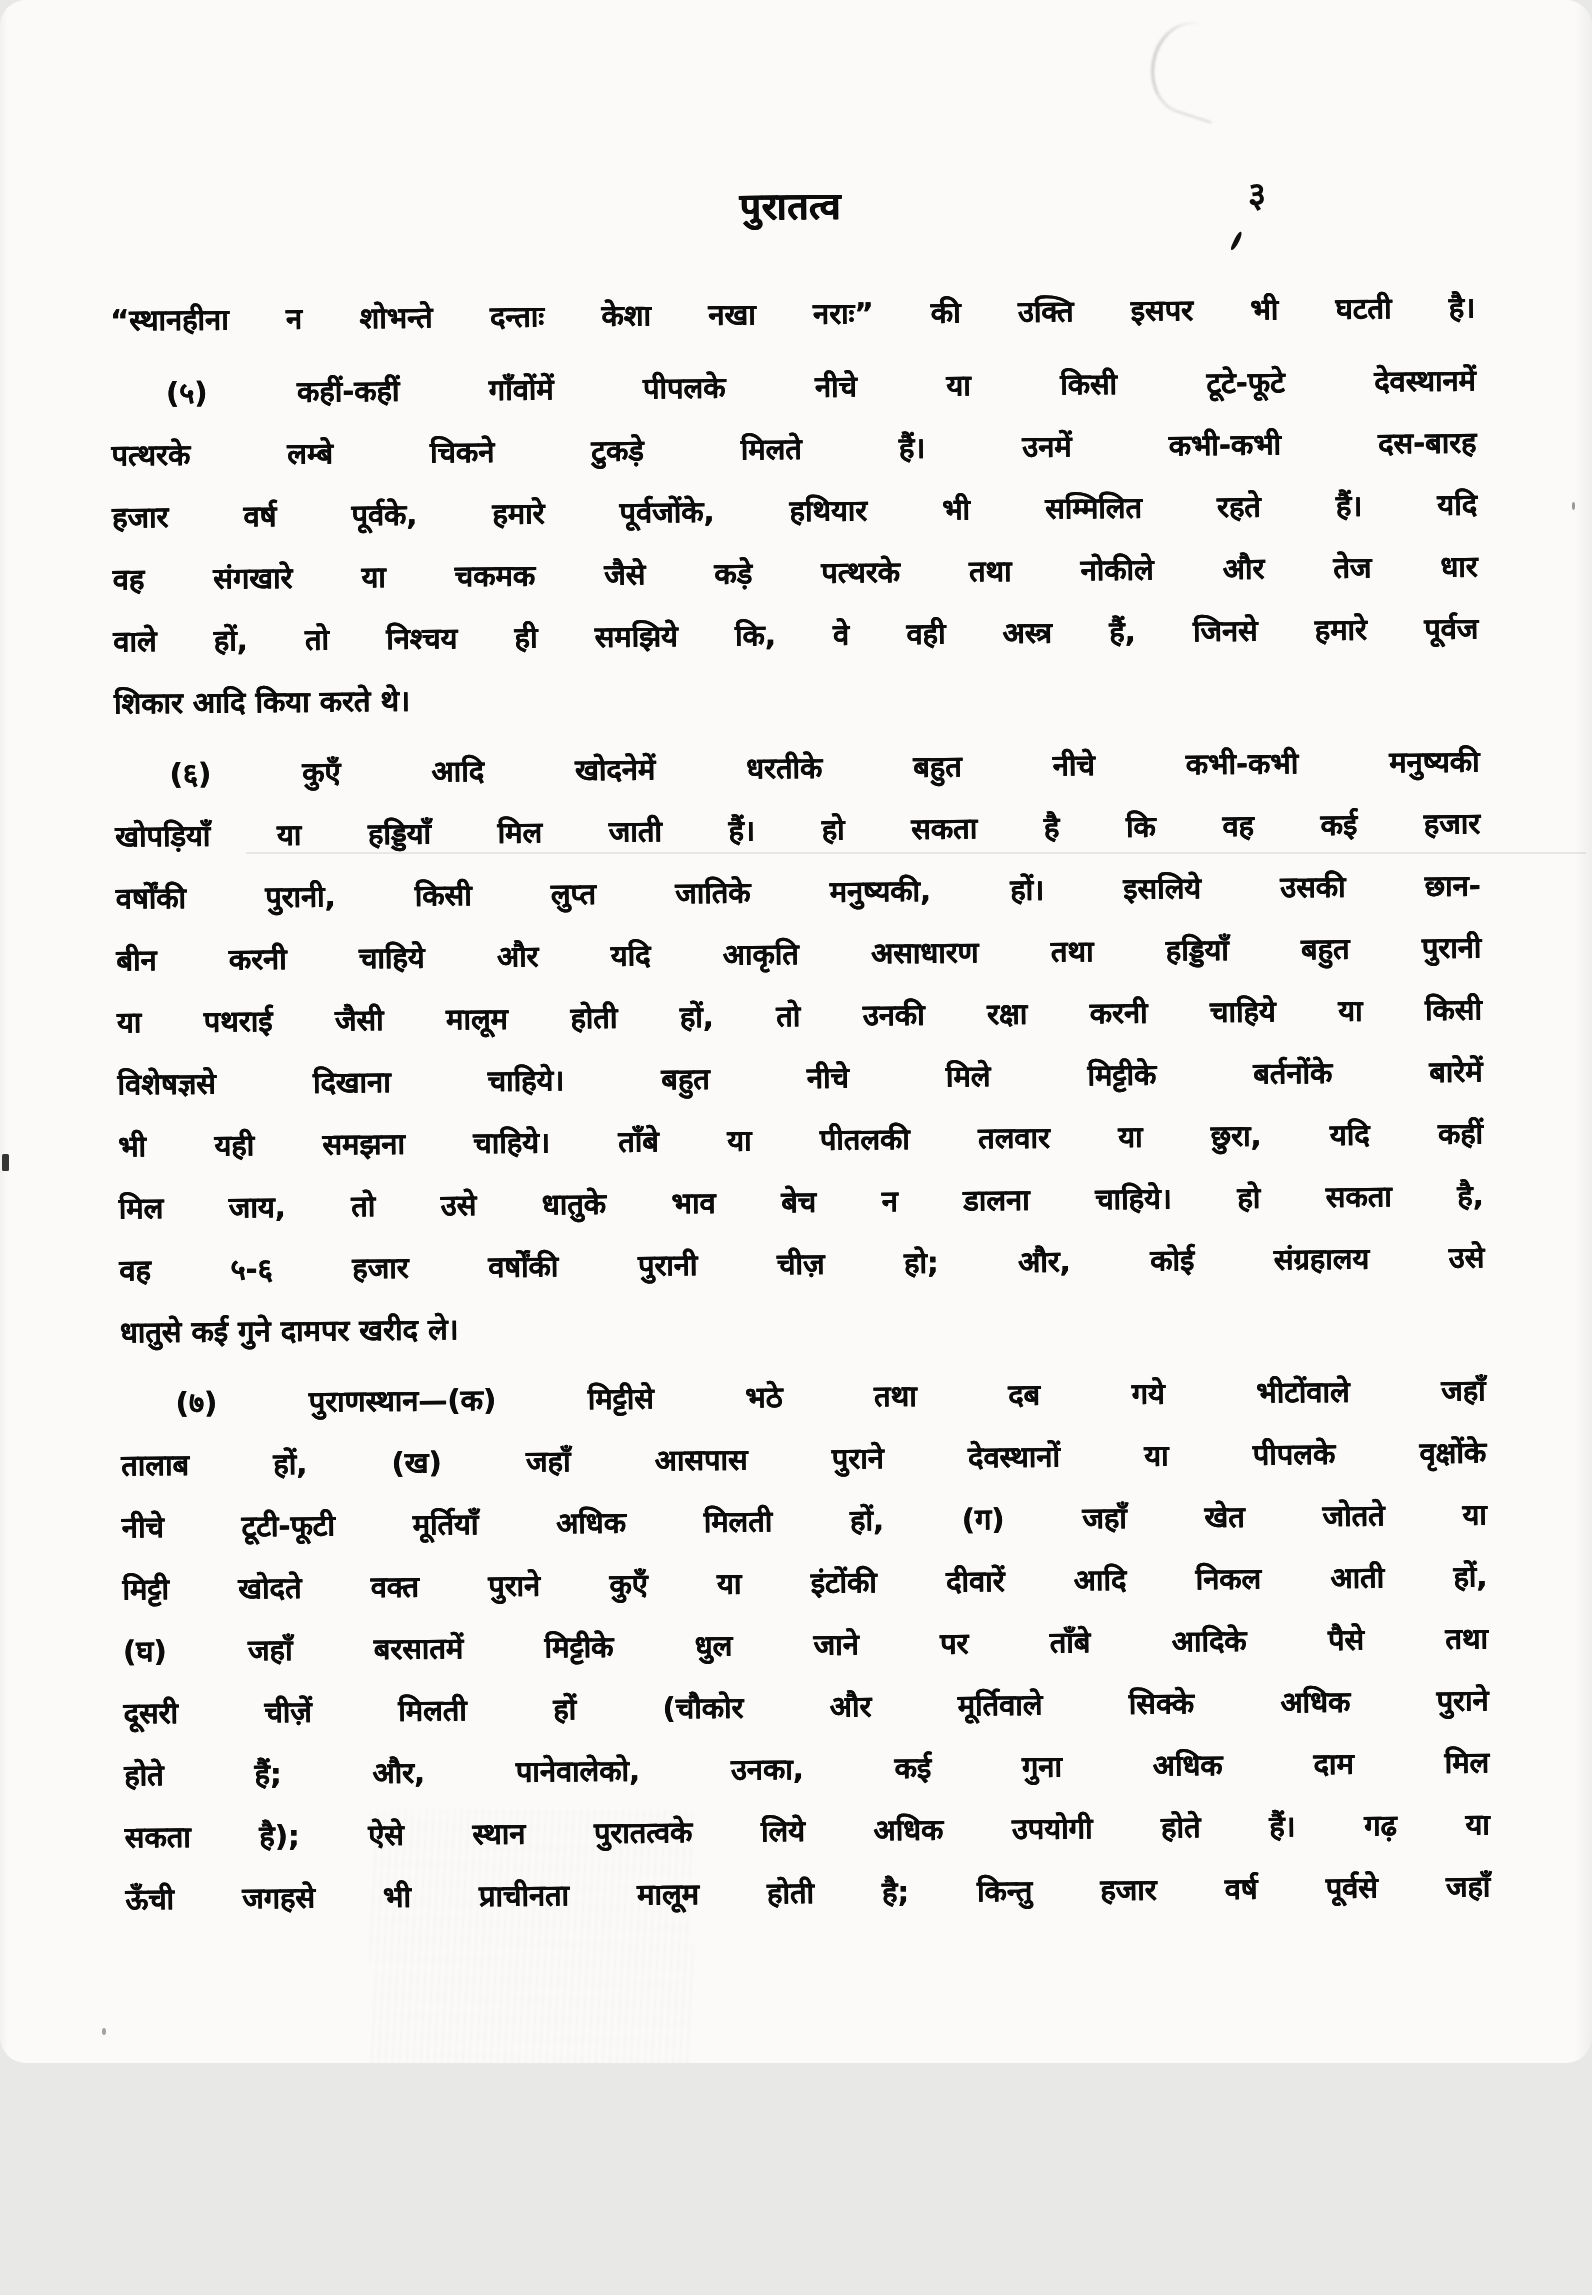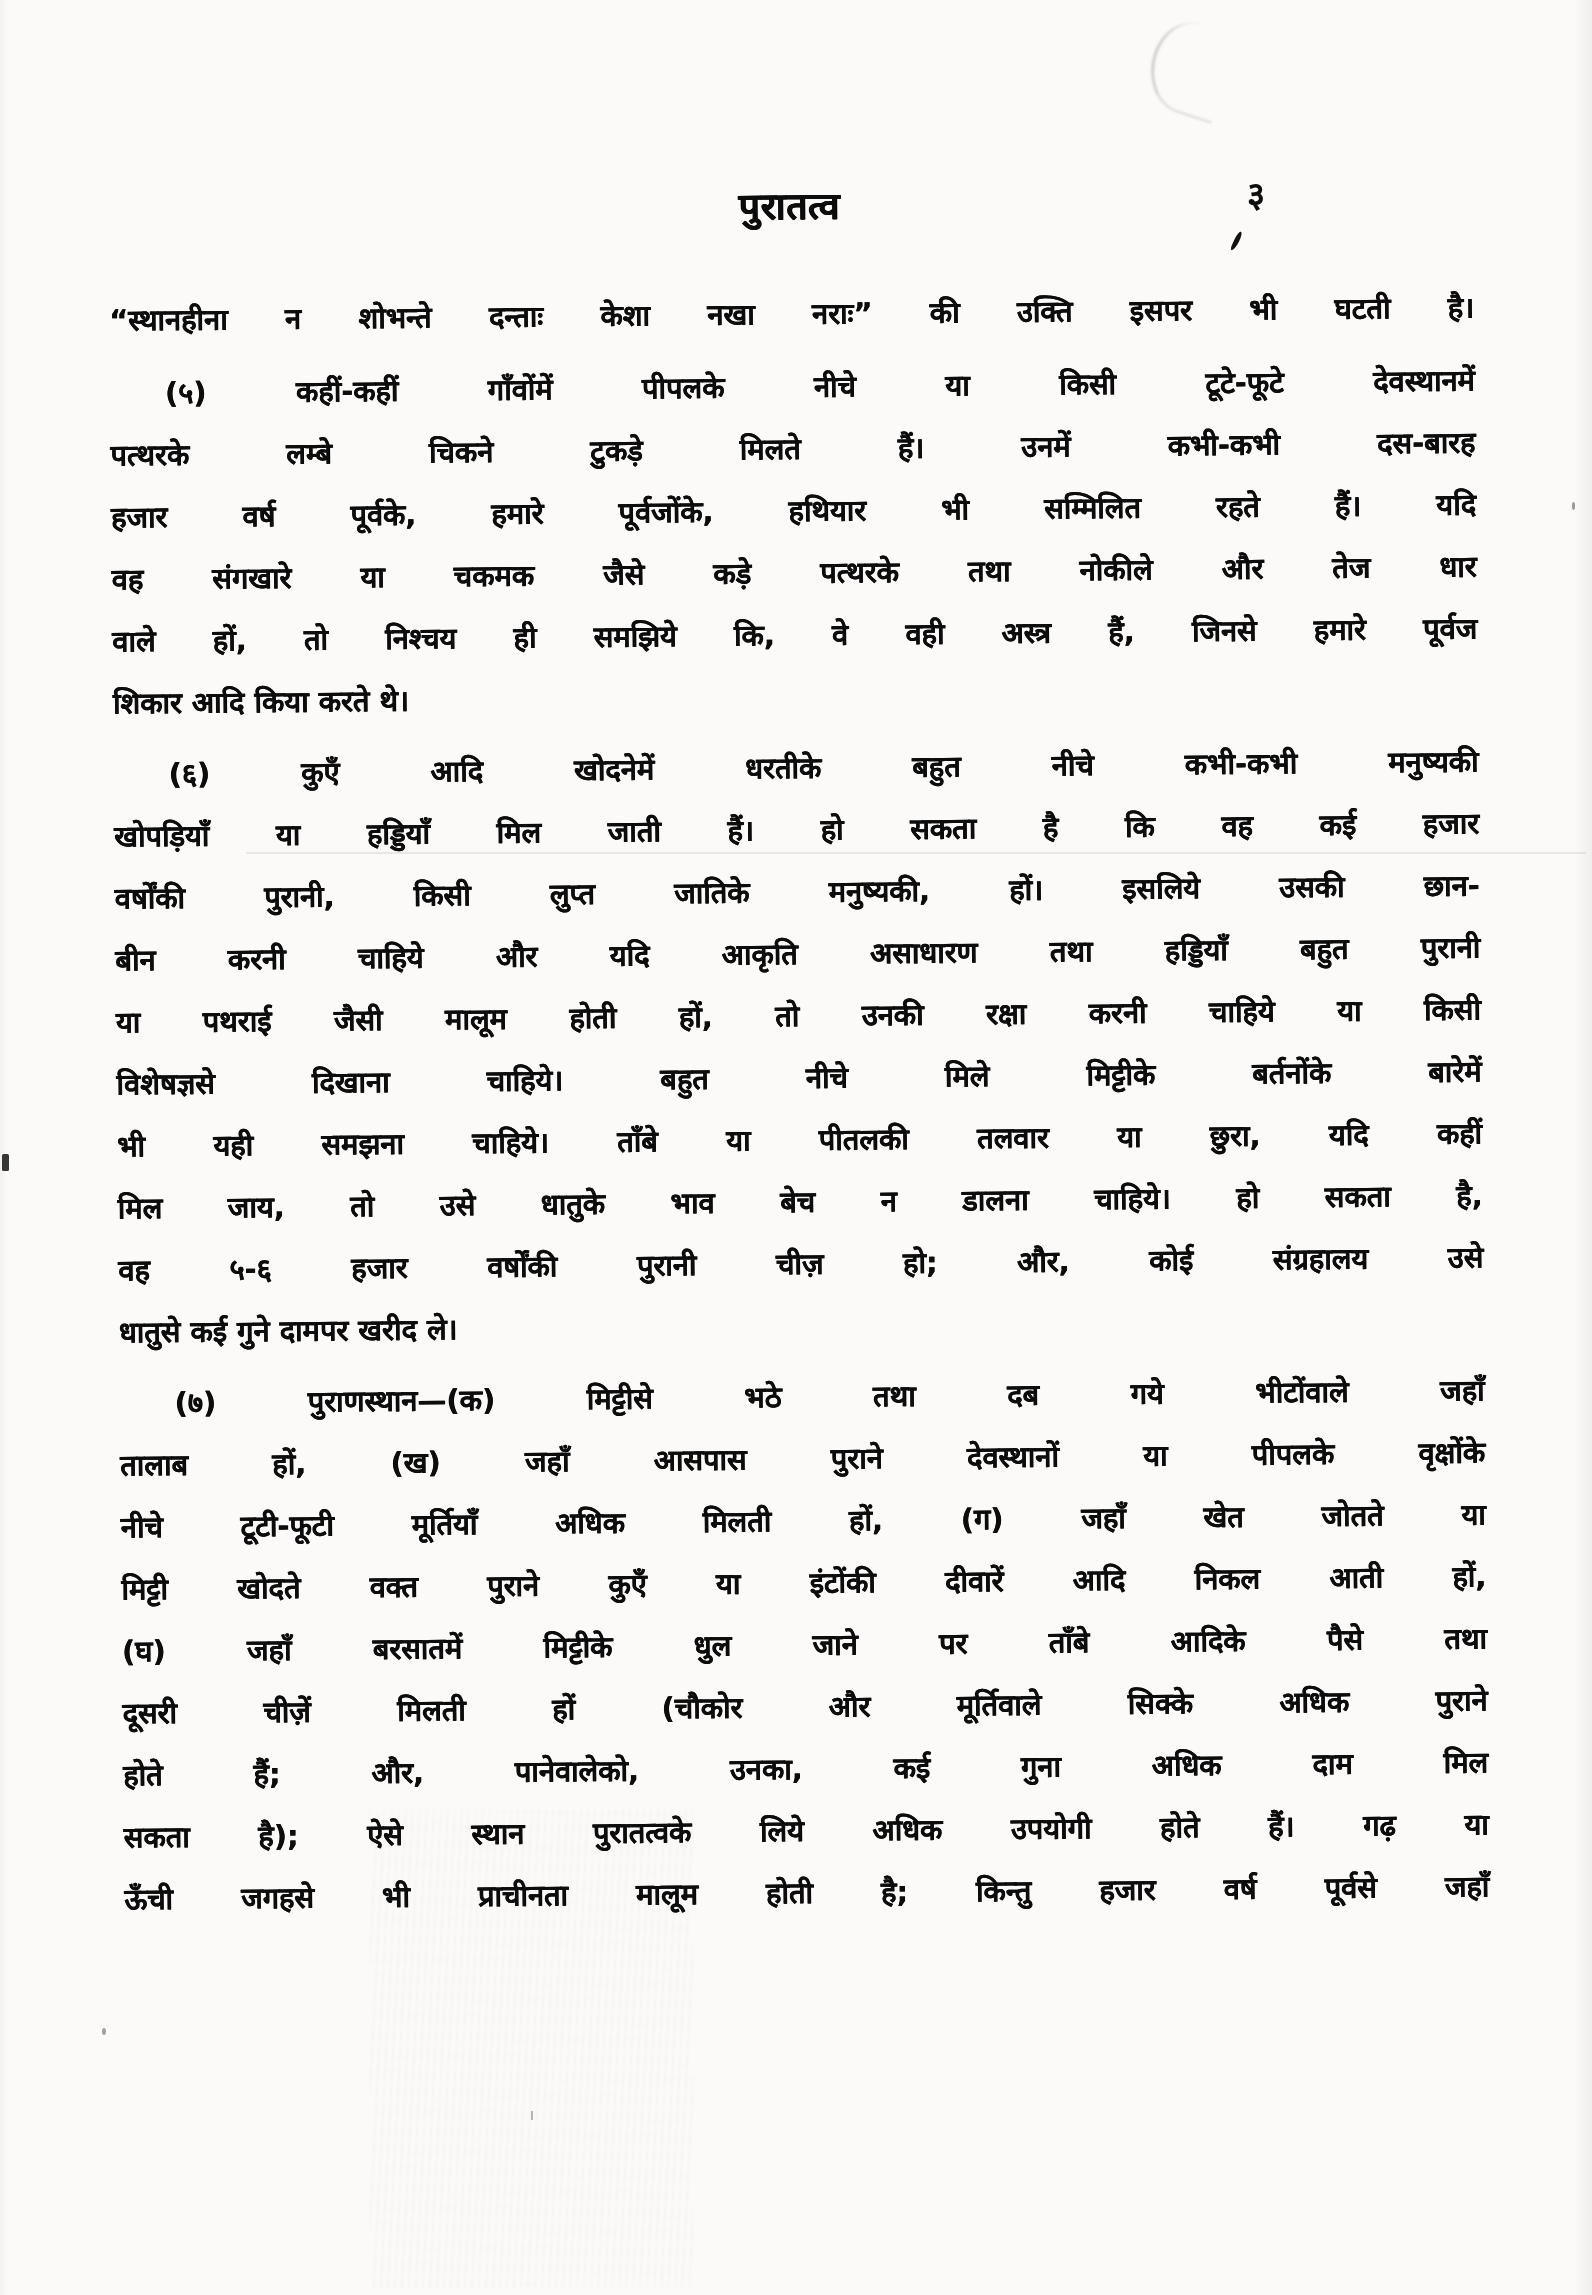--- a/index.html
+++ b/index.html
@@ -3,25 +3,26 @@
 <meta charset="utf-8">
 <style>
   html, body {
     margin: 0;
     padding: 0;
     background: #e8e8e6;
   }
   .page {
     position: relative;
     width: 1592px;
-    height: 2295px;
+    height: 2063px;
     background: #fbfaf8;
     overflow: hidden;
     font-family: "DejaVu Sans", "Liberation Sans", sans-serif;
     color: #0c0c0c;
+    border-radius: 26px;
   }
   
   .streak-bottom {
     position: absolute;
     left: 370px; top: 1810px;
     width: 323px; height: 477px;
     background: repeating-linear-gradient(93deg,
       rgba(60,60,58,0.030) 0 1.5px, rgba(0,0,0,0) 1.5px 7px);
     filter: blur(0.8px);
     pointer-events: none;

